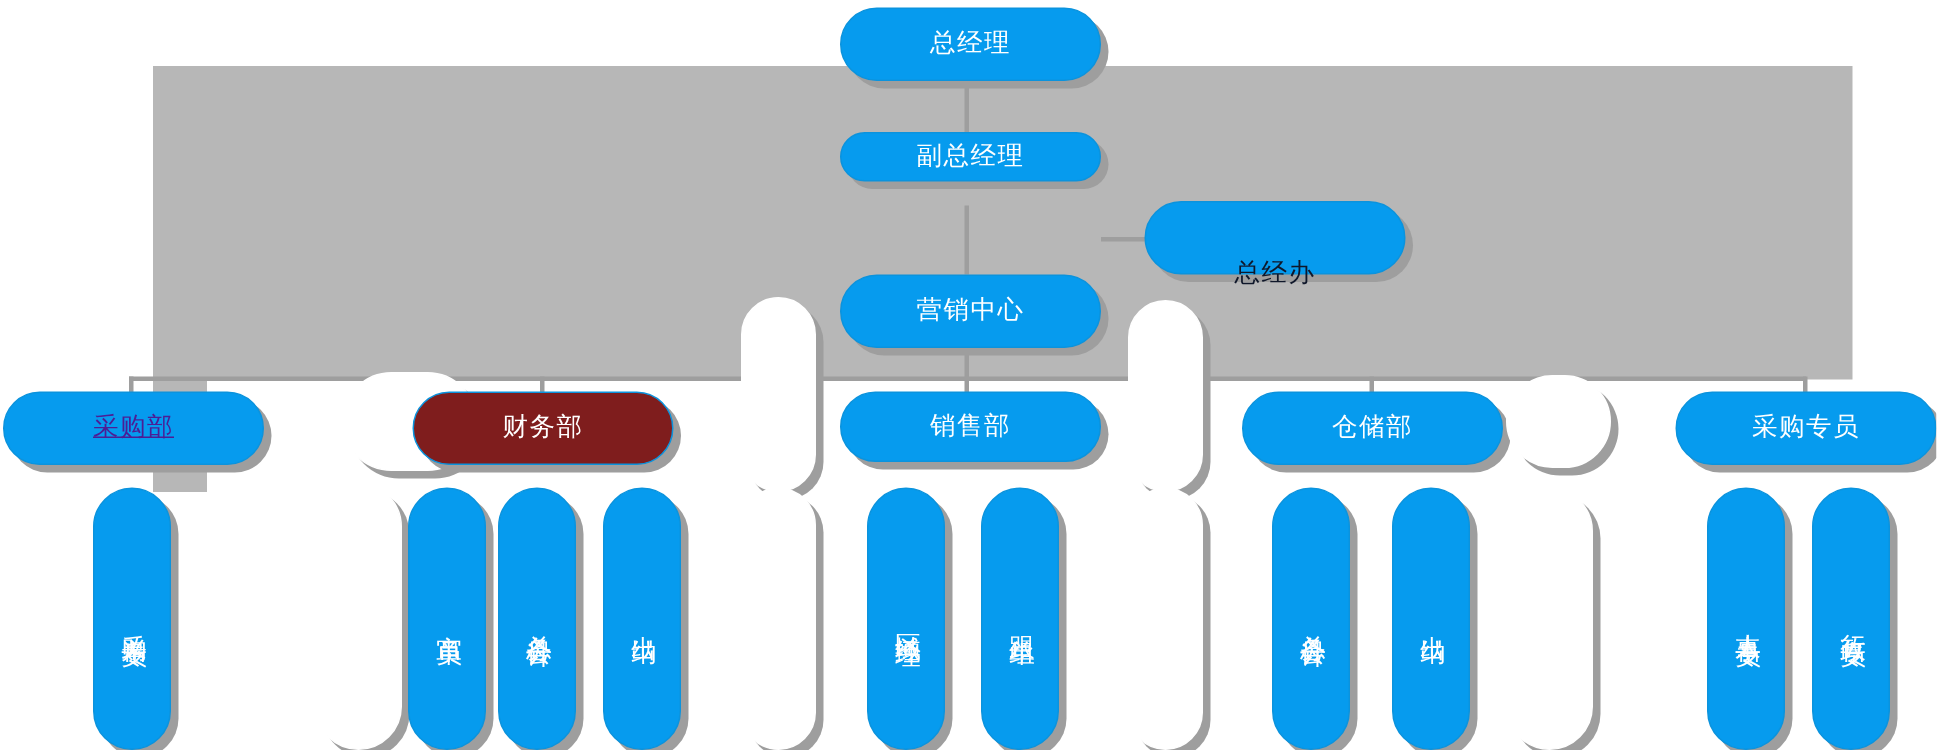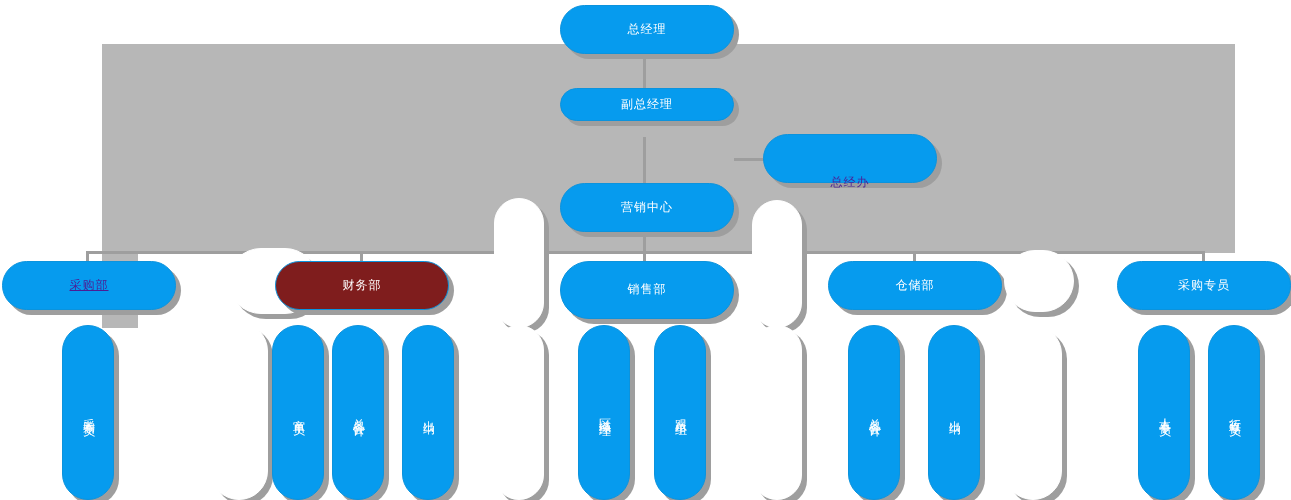--- a/index.html
+++ b/index.html
@@ -39,21 +39,21 @@
     justify-content:center;
     box-shadow:5px 5px 0 0 #9e9e9e;
     border:1px solid #0b93dd;
   }
   .node.empty{
     background:#ffffff;
     border:1px solid #ffffff;
     box-shadow:5px 5px 0 0 #9e9e9e;
   }
   .node .lbl{
-    font-size:12px;
+    font-size:17px;
     letter-spacing:1px;
     line-height:1.15;
     white-space:nowrap;
     user-select:none;
   }
   
   .node.vert .lbl{
     writing-mode:vertical-rl;
     text-orientation:upright;
     letter-spacing:2px;
@@ -84,38 +84,38 @@
     </div>
 
   <div id="nodes">
       <div class="node" style="left: 560px; top: 5px; width: 174px; height: 49px; background: rgb(6, 155, 238);">
         <span class="lbl" style="color: rgb(255, 255, 255);">总经理</span>
       </div>
       <div class="node" style="left: 560px; top: 88px; width: 174px; height: 33px; background: rgb(6, 155, 238);">
         <span class="lbl" style="color: rgb(255, 255, 255);">副总经理</span>
       </div>
       <div class="node" style="left: 763px; top: 134px; width: 174px; height: 49px; background: rgb(6, 155, 238);">
-        <span class="lbl" style="color: #4c1d95; margin-top: 48px;">总经办</span>
+        <span class="lbl" style="color: #0f172a; margin-top: 48px;">总经办</span>
       </div>
       <div class="node" style="left: 560px; top: 183px; width: 174px; height: 49px; background: rgb(6, 155, 238);">
         <span class="lbl" style="color: rgb(255, 255, 255);">营销中心</span>
       </div>
       <div class="node" style="left: 2px; top: 261px; width: 174px; height: 49px; background: rgb(6, 155, 238);">
         <span class="lbl" style="color: #4c1d95; text-decoration: underline;">采购部</span>
       </div>
       <div class="node empty" style="left: 228px; top: 248px; width: 90px; height: 66px;">
         <span class="lbl" style="color: rgb(255, 255, 255);"></span>
       </div>
       <div class="node" style="left: 275px; top: 261px; width: 174px; height: 49px; background: #7f1d1d;">
         <span class="lbl" style="color: rgb(255, 255, 255);">财务部</span>
       </div>
       <div class="node empty" style="left: 494px; top: 198px; width: 50px; height: 130px;">
         <span class="lbl" style="color: rgb(255, 255, 255);"></span>
       </div>
-      <div class="node" style="left: 560px; top: 261px; width: 174px; height: 58px; background: rgb(6, 155, 238);">
+      <div class="node" style="left: 560px; top: 261px; width: 174px; height: 47px; background: rgb(6, 155, 238);">
         <span class="lbl" style="color: rgb(255, 255, 255);">销售部</span>
       </div>
       <div class="node empty" style="left: 752px; top: 200px; width: 50px; height: 128px;">
         <span class="lbl" style="color: rgb(255, 255, 255);"></span>
       </div>
       <div class="node" style="left: 828px; top: 261px; width: 174px; height: 49px; background: rgb(6, 155, 238);">
         <span class="lbl" style="color: rgb(255, 255, 255);">仓储部</span>
       </div>
       <div class="node empty" style="left: 1004px; top: 250px; width: 70px; height: 62px;">
         <span class="lbl" style="color: rgb(255, 255, 255);"></span>

